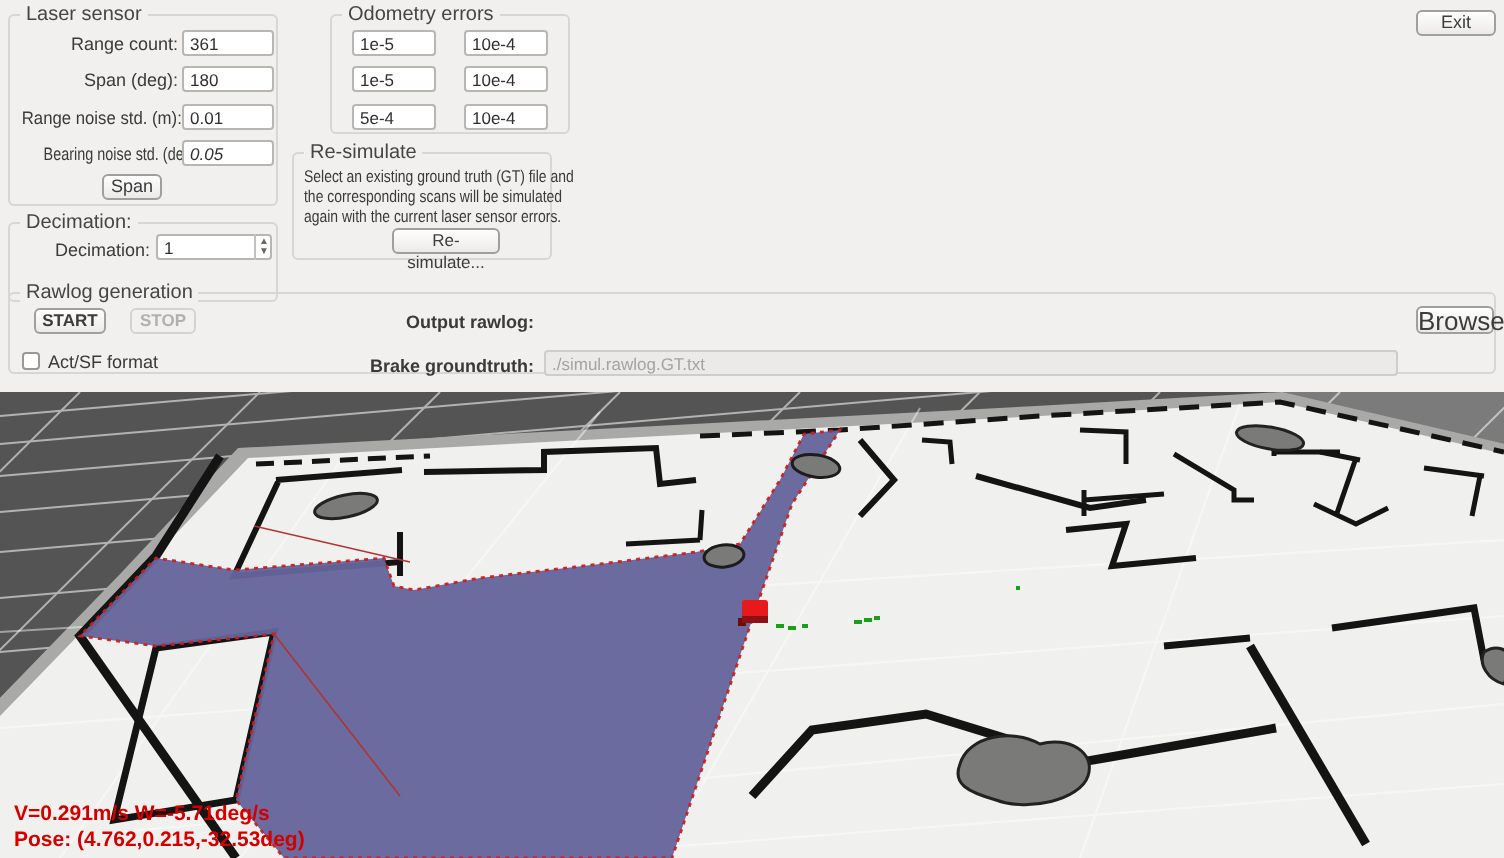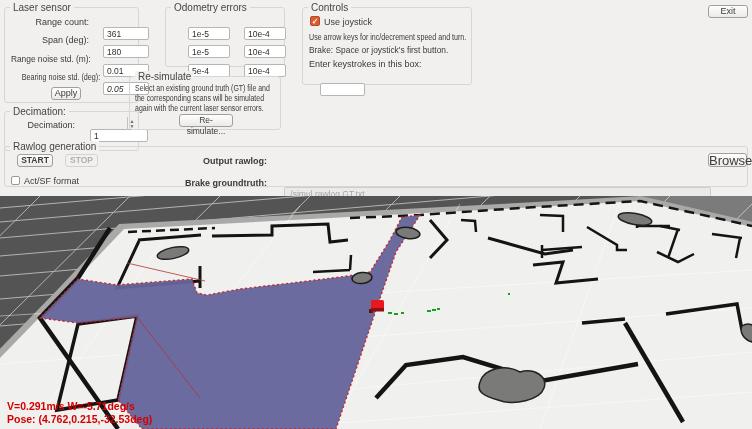--- a/index.html
+++ b/index.html
@@ -9,21 +9,21 @@
          font-size:9px;color:#3a3a3a;}
   .grp{position:absolute;border:1px solid #d8d6d2;border-radius:3px;box-sizing:border-box;}
   .grp-label{position:absolute;top:-6px;left:5px;background:#f1f0ee;padding:0 3px;
              font-size:10px;line-height:11px;color:#454545;white-space:nowrap;}
   .lbl{position:absolute;font-size:9px;line-height:10px;color:#3a3a3a;white-space:nowrap;}
   .r{text-align:right;}
   .sqL{transform-origin:0 50%;}
   .sqR{transform-origin:100% 50%;}
   .fld{position:absolute;height:13px;box-sizing:border-box;background:#fff;
        border:1px solid #b8b6b2;border-radius:2px;font-family:"Liberation Sans",sans-serif;
-       font-size:8.5px;color:#2f2f2f;padding:0 0 0 3px;margin:12px;outline:none;}
+       font-size:8.5px;color:#2f2f2f;padding:0 0 0 3px;margin:0;outline:none;}
   .fld:disabled,.fld.dis{background:#eceae8;border-color:#cfcdc9;color:#a5a3a0;}
   .btn{position:absolute;box-sizing:border-box;background:linear-gradient(#fefefe,#ebeae8);
        border:1px solid #a19f9b;border-radius:3px;font-family:Liberation Sans, sans-serif;
        font-size:9px;color:#3c3c3c;padding:0;line-height:11px;}
   .btn-b{font-weight:bold;font-size:8.5px;}
   .btn.dis{background:#f1f0ee;border-color:#d5d3cf;color:#b2b0ad;}
   .chk{position:absolute;box-sizing:border-box;background:#fff;border:1px solid #9a9894;
        border-radius:2px;}
   .chk.on{background:#dd5b2e;border-color:#b04a22;color:#fff;font-size:8px;line-height:9px;
           text-align:center;font-weight:bold;}
@@ -40,21 +40,21 @@
   <div class="grp" style="left:4px;top:7px;width:135px;height:96px">
     <span class="grp-label">Laser sensor</span>
     <div class="lbl r" style="left:0;top:9px;width:84px">Range count:</div>
     <input class="fld" style="left: 86px; top: 7px; width: 46px;" value="361">
     <div class="lbl r" style="left:0;top:27px;width:84px">Span (deg):</div>
     <input class="fld" style="left: 86px; top: 25px; width: 46px;" value="180">
     <div class="lbl r sqR" style="left:0;top:46px;width:84px;transform:scaleX(.93)">Range noise std. (m):</div>
     <input class="fld" style="left: 86px; top: 44px; width: 46px;" value="0.01">
     <div class="lbl r sqR" style="left:0;top:64px;width:84px;transform:scaleX(.8)">Bearing noise std. (deg):</div>
     <input class="fld" style="left: 86px; top: 62px; width: 46px; font-style: italic;" value="0.05">
-    <button class="btn" style="left:46px;top:79px;width:30px;height:13px">Apply</button>
+    <button class="btn" style="left:46px;top:79px;width:30px;height:13px">Span</button>
   </div>
 
   <div class="grp" style="left:4px;top:111px;width:135px;height:40px">
     <span class="grp-label">Decimation:</span>
     <div class="lbl r" style="left:0;top:8px;width:70px">Decimation:</div>
     <input class="fld" style="left: 73px; top: 5px; width: 58px;" value="1">
     <div class="spin" style="left:122px;top:5px">
       <span>▲</span>
       <span>▼</span>
     </div>
@@ -63,37 +63,28 @@
   <div class="grp" style="left:165px;top:7px;width:120px;height:60px">
     <span class="grp-label">Odometry errors</span>
     <input class="fld" style="left: 10px; top: 7px; width: 42px;" value="1e-5">
     <input class="fld" style="left: 66px; top: 7px; width: 42px;" value="10e-4">
     <input class="fld" style="left: 10px; top: 25px; width: 42px;" value="1e-5">
     <input class="fld" style="left: 66px; top: 25px; width: 42px;" value="10e-4">
     <input class="fld" style="left: 10px; top: 44px; width: 42px;" value="5e-4">
     <input class="fld" style="left: 66px; top: 44px; width: 42px;" value="10e-4">
   </div>
 
-  <div class="grp" style="left:129px;top:76px;width:152px;height:54px">
+  <div class="grp" style="left:146px;top:76px;width:130px;height:54px">
     <span class="grp-label">Re-simulate</span>
     <div class="lbl sqL" style="left:5px;top:6px;font-size:8.5px;transform:scaleX(.82)">Select an existing ground truth (GT) file and</div>
     <div class="lbl sqL" style="left:5px;top:16px;font-size:8.5px;transform:scaleX(.82)">the corresponding scans will be simulated</div>
     <div class="lbl sqL" style="left:5px;top:26px;font-size:8.5px;transform:scaleX(.82)">again with the current laser sensor errors.</div>
     <button class="btn" style="left:49px;top:37px;width:54px;height:13px;font-size:8.5px">Re-simulate...</button>
   </div>
 
-  <div class="grp" style="left:302px;top:7px;width:170px;height:78px">
-    <span class="grp-label">Controls</span>
-    <div class="chk on" style="left:7px;top:8px;width:10px;height:10px">✓</div>
-    <div class="lbl" style="left:21px;top:9px">Use joystick</div>
-    <div class="lbl sqL" style="left:6px;top:24px;transform:scaleX(.79)">Use arrow keys for inc/decrement speed and turn.</div>
-    <div class="lbl sqL" style="left:6px;top:37px;transform:scaleX(.93)">Brake: Space or joystick's first button.</div>
-    <div class="lbl sqL" style="left:6px;top:51px">Enter keystrokes in this box:</div>
-    <input class="fld" style="left: 5px; top: 63px; width: 45px;" value="">
-  </div>
 
   <button class="btn" style="left:708px;top:5px;width:40px;height:13px">Exit</button>
 
   <div class="grp" style="left:4px;top:146px;width:744px;height:41px">
     <span class="grp-label">Rawlog generation</span>
     <button class="btn btn-b" style="left:12px;top:7px;width:36px;height:13px">START</button>
     <button class="btn btn-b dis" style="left:60px;top:7px;width:33px;height:13px">STOP</button>
     <div class="lbl r" style="left:160px;top:9px;width:102px;font-weight:bold">Output rawlog:</div>
     <button class="btn" style="left:703px;top:6px;width:39px;height:14px;font-size:13px">Browse...</button>
     <div class="chk" style="left:6px;top:29px;width:9px;height:9px"></div>

